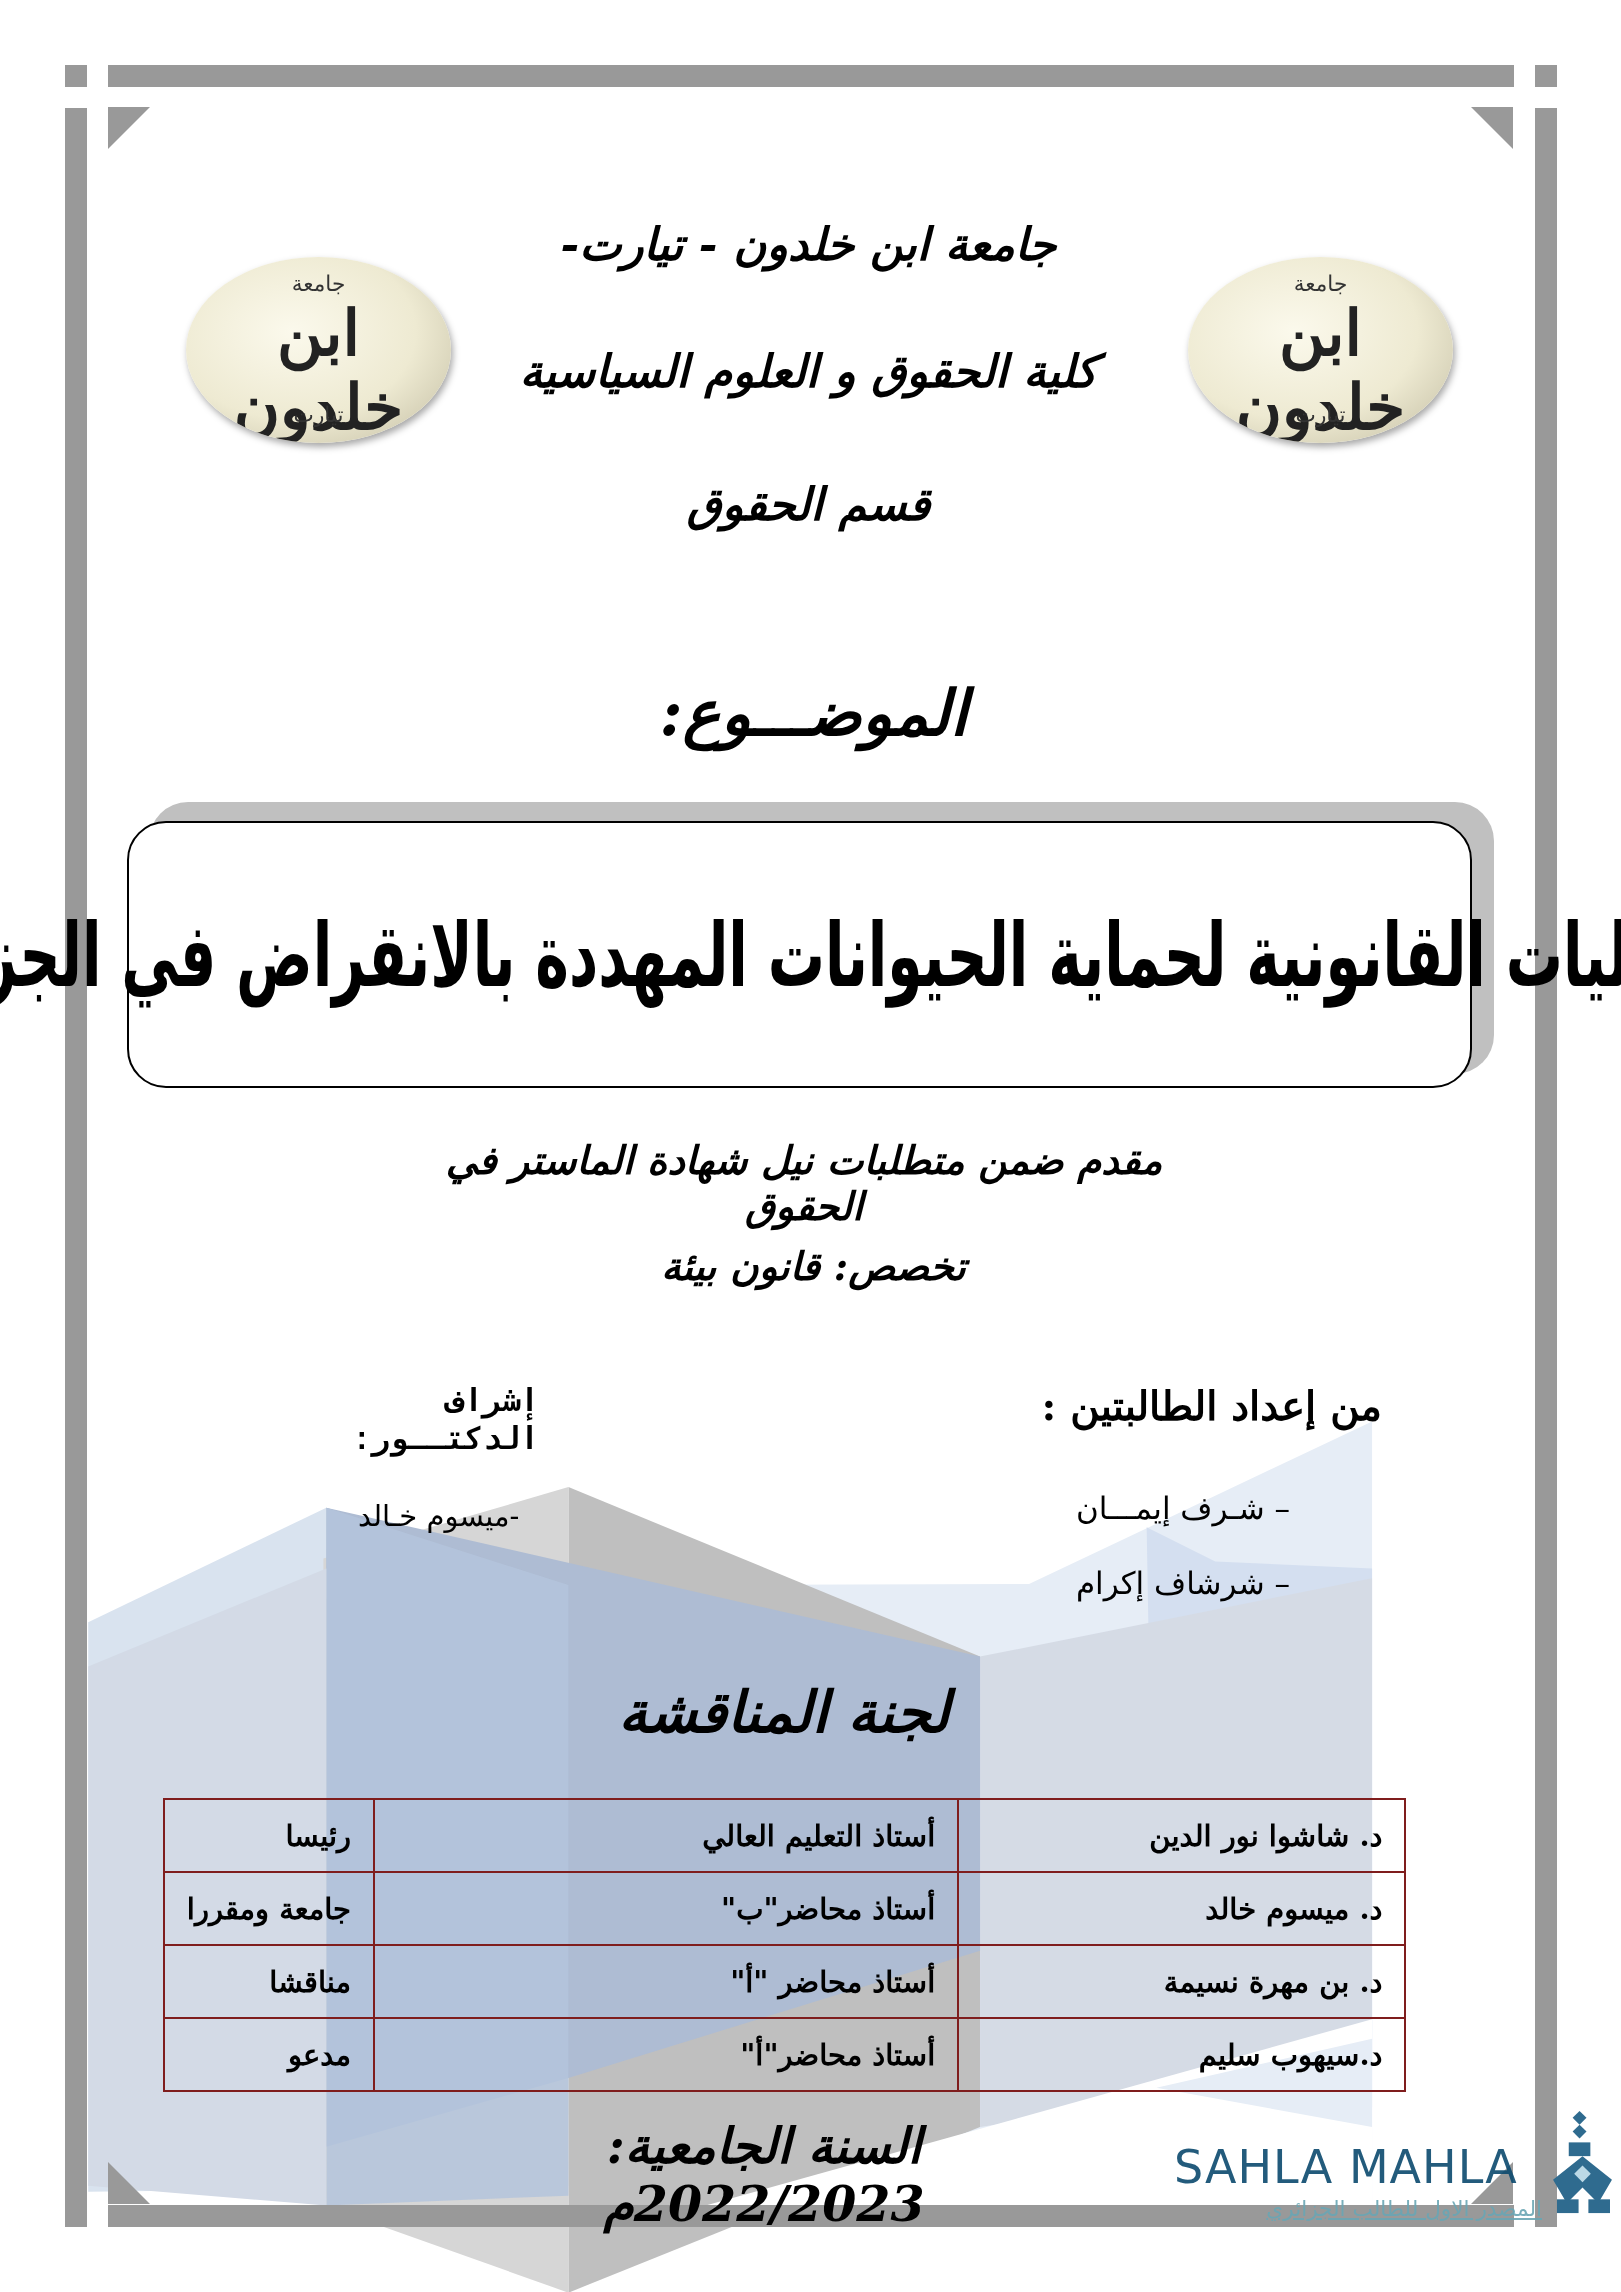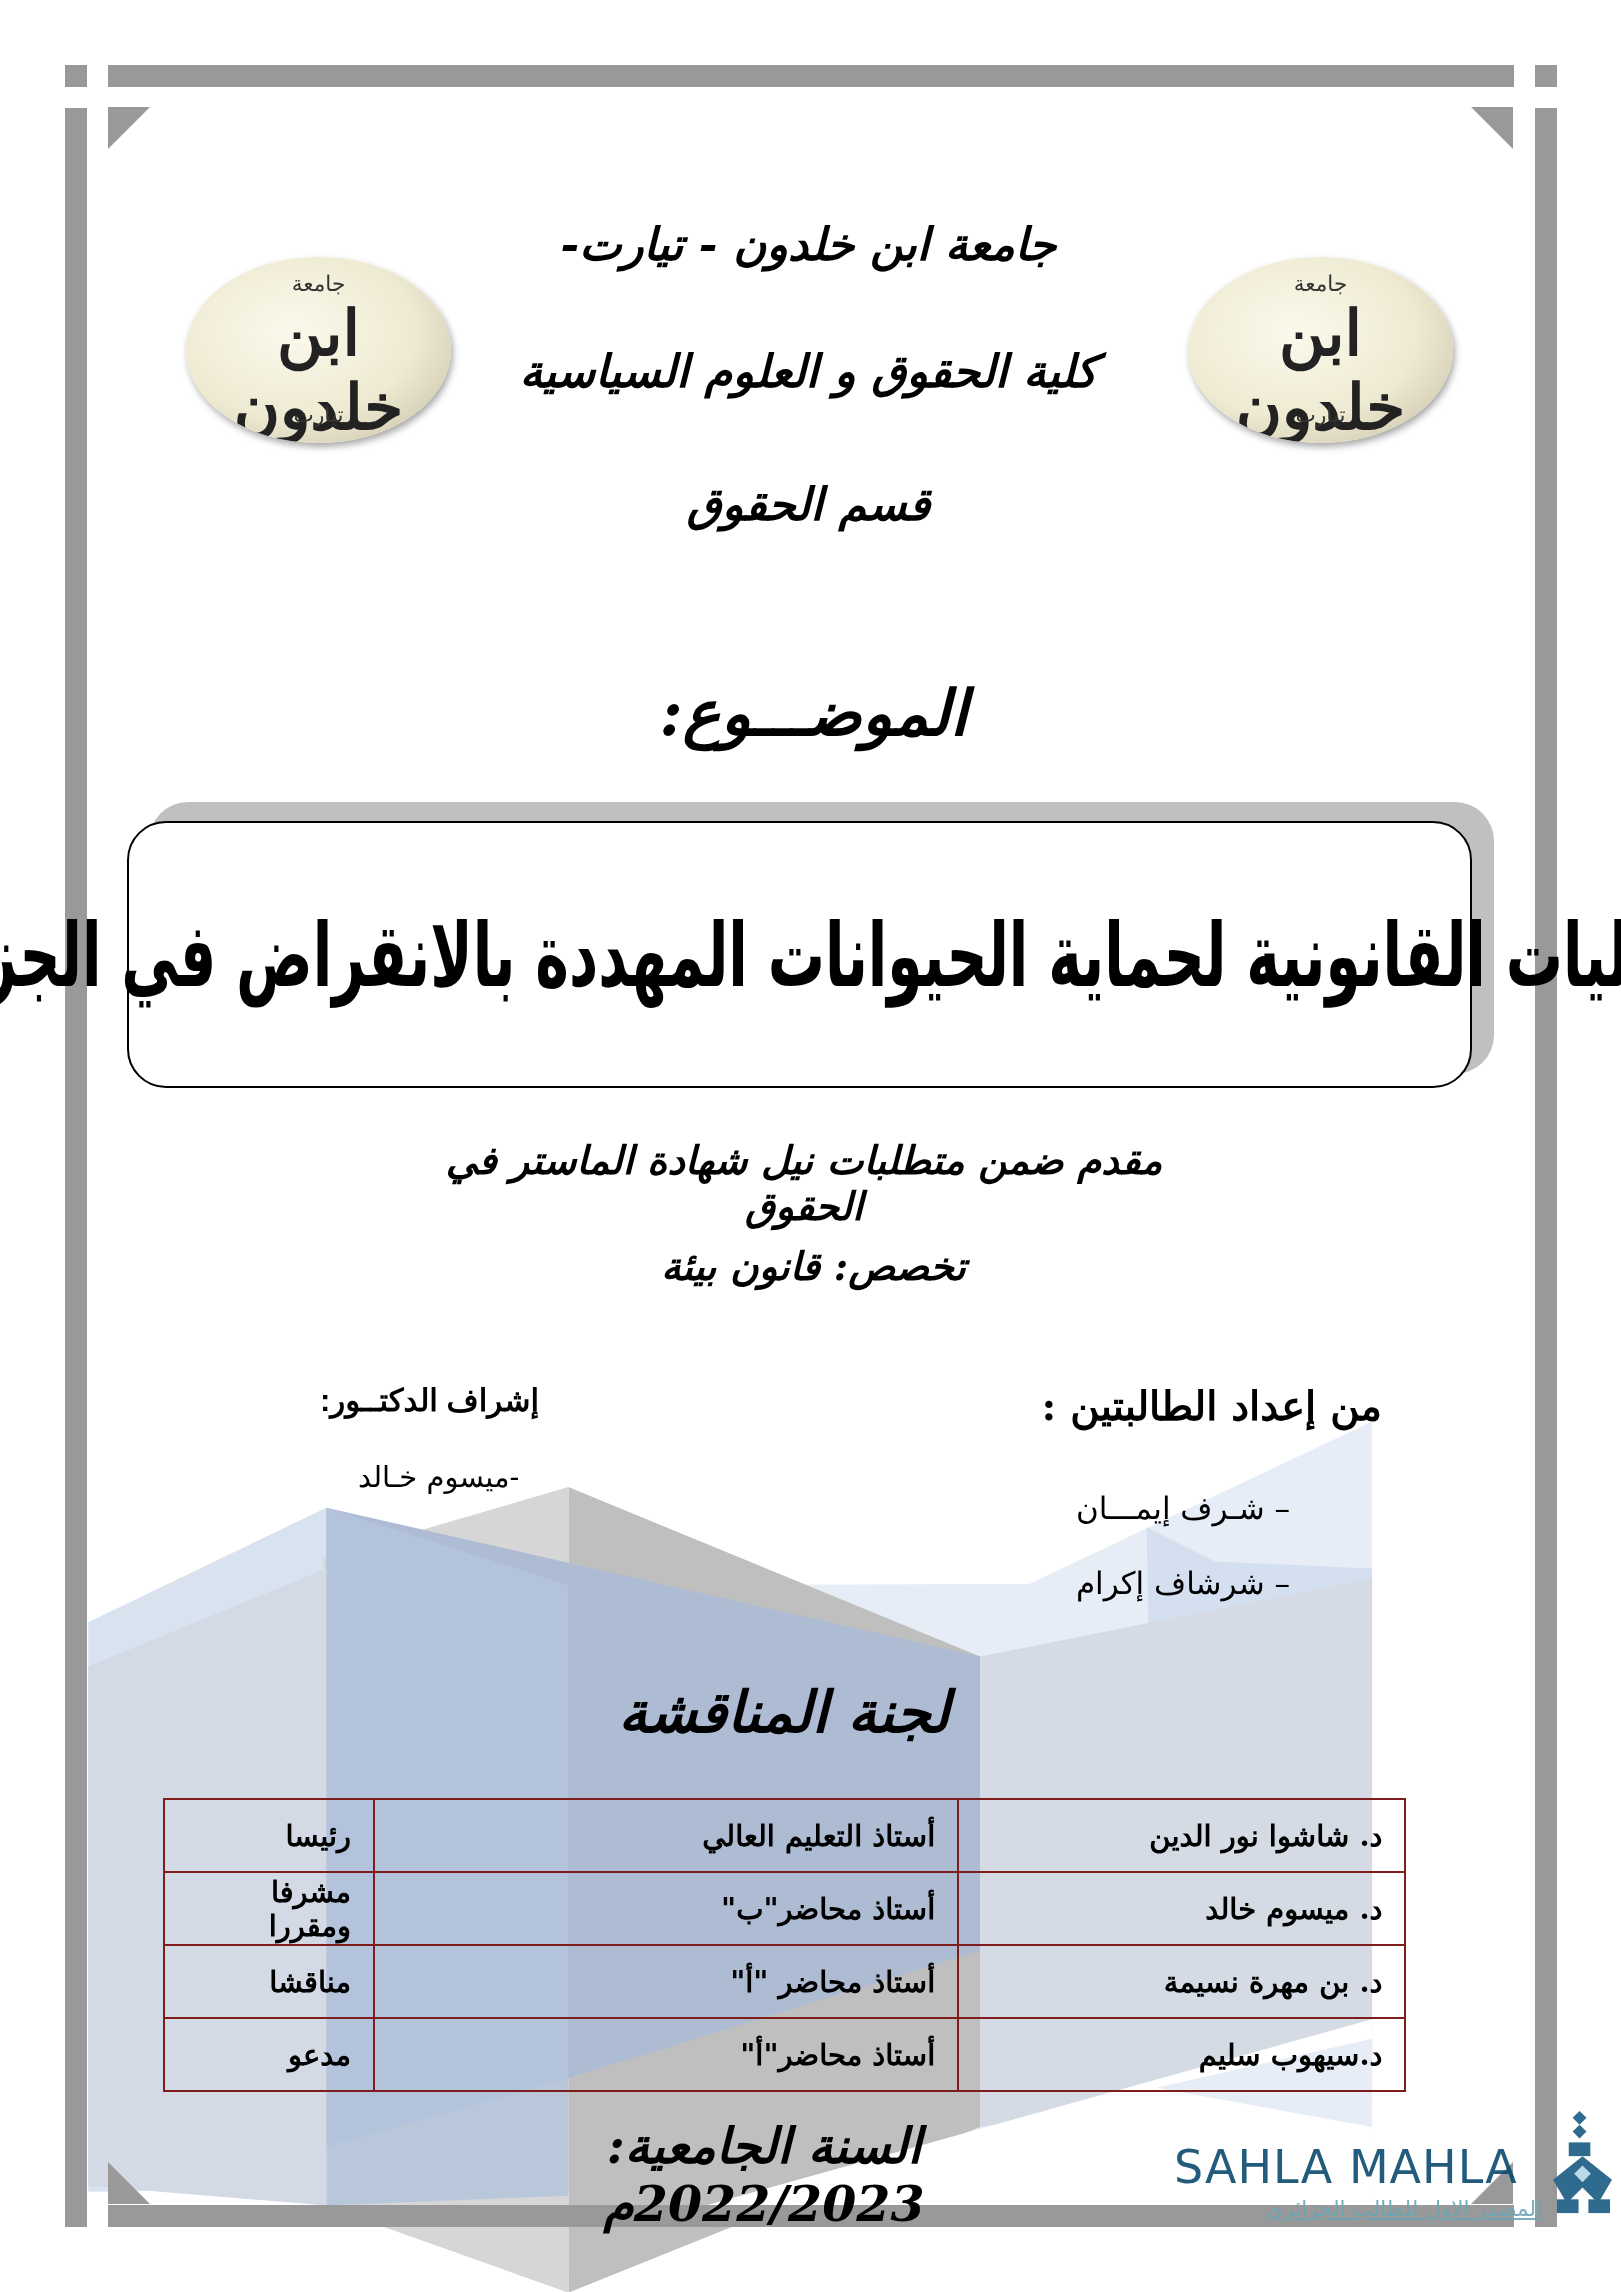--- a/index.html
+++ b/index.html
@@ -102,37 +102,37 @@
   <div class="abs rtl calli" style="left:412px; top:1137px; width:784px; font-size:39px;">مقدم ضمن متطلبات نيل شهادة الماستر في الحقوق</div>
   <div class="abs rtl calli" style="left:549px; top:1243px; width:529px; font-size:39px;">تخصص: قانون بيئة</div>
 
   <div class="abs" style="left:961px; top:1382px; width:421px; direction:rtl; text-align:right;">
     <div style="font-family:'DejaVu Serif', serif; font-weight:bold; font-size:40px; margin-right:0;">من إعداد الطالبتين :</div>
     <div style="font-family:'DejaVu Serif', serif; font-size:31px; margin-top:61px; margin-right:92px;">–  شـرف إيمـــان</div>
     <div style="font-family:'DejaVu Serif', serif; font-size:31px; margin-top:39px; margin-right:92px;">–  شرشاف إكرام</div>
   </div>
 
   <div class="abs" style="left:245px; top:1382px; width:294px; direction:rtl; text-align:right;">
-    <div style="font-family:Liberation Sans, sans-serif; font-weight:bold; font-size:31px;">إشراف الدكتــور:</div>
+    <div style="font-family:Liberation Mono, monospace; font-weight:bold; font-size:31px;">إشراف الدكتــور:</div>
     <div style="font-family:'DejaVu Serif', serif; font-size:29px; margin-top:41px; margin-right:19.6px;">-ميسوم خـالد</div>
   </div>
 
   <div class="abs rtl calli" style="left:549px; top:1678px; width:470px; font-size:57px;">لجنة المناقشة</div>
 
   <table class="jury">
     <tbody>
       <tr>
         <td style="width:402px;">د. شاشوا نور الدين</td>
         <td style="width:539px;">أستاذ التعليم العالي</td>
         <td>رئيسا</td>
       </tr>
       <tr>
         <td>د. ميسوم خالد</td>
         <td>أستاذ محاضر"ب"</td>
-        <td>مشرفا ومقررا</td>
+        <td>جامعة ومقررا</td>
       </tr>
       <tr>
         <td>د. بن مهرة نسيمة</td>
         <td>أستاذ محاضر "أ"</td>
         <td>مناقشا</td>
       </tr>
       <tr>
         <td>د.سيهوب سليم</td>
         <td>أستاذ محاضر"أ"</td>
         <td>مدعو</td>

